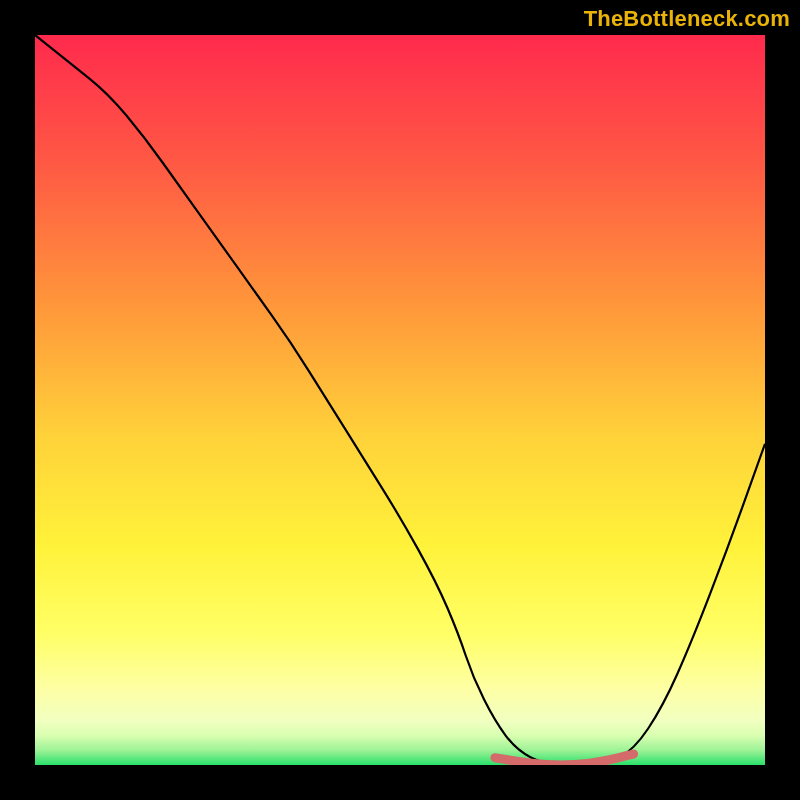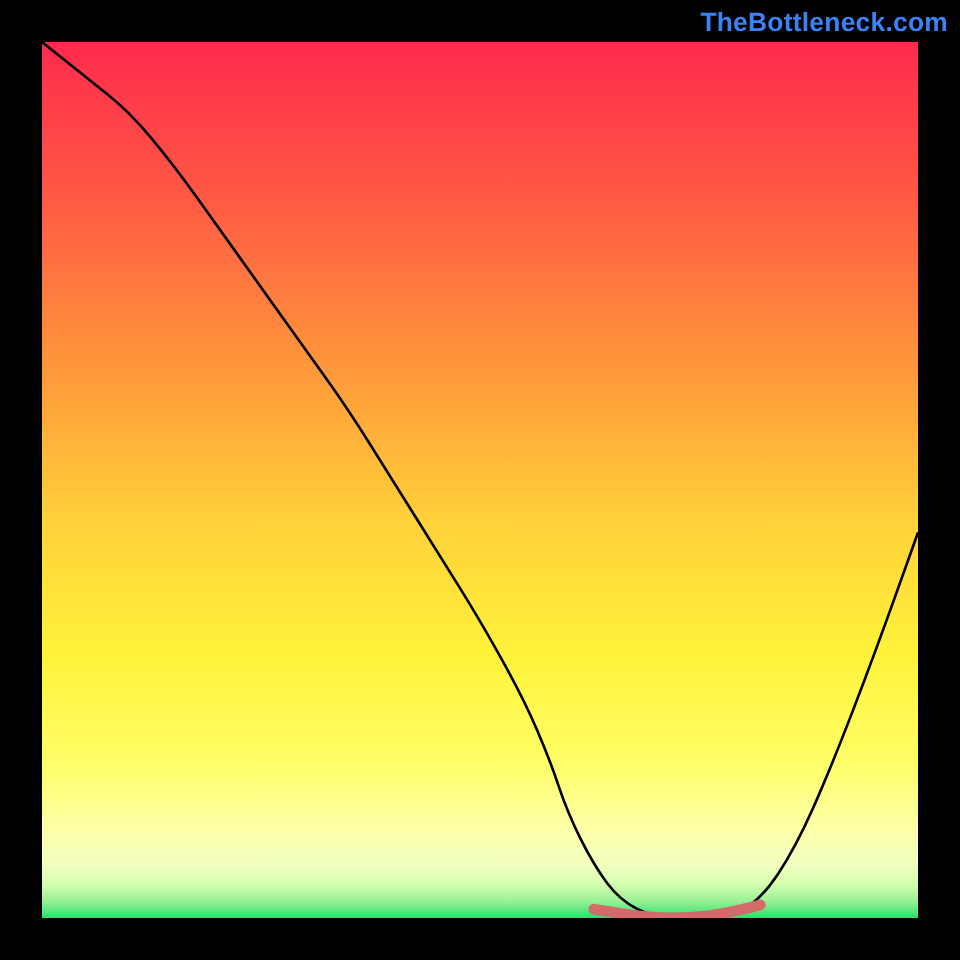--- a/index.html
+++ b/index.html
@@ -34,21 +34,21 @@
     position: absolute;
     inset: 0;
   }
   .watermark {
     position: absolute;
     top: 6px;
     right: 10px;
     font-family: Arial, Helvetica, sans-serif;
     font-size: 22px;
     font-weight: 600;
-    color: #3b82f6;
+    color: #eab308;
     letter-spacing: 0.2px;
   }
 </style>
 </head>
 <body>
 
 <div class="frame">
 
   <div class="plot">
 

